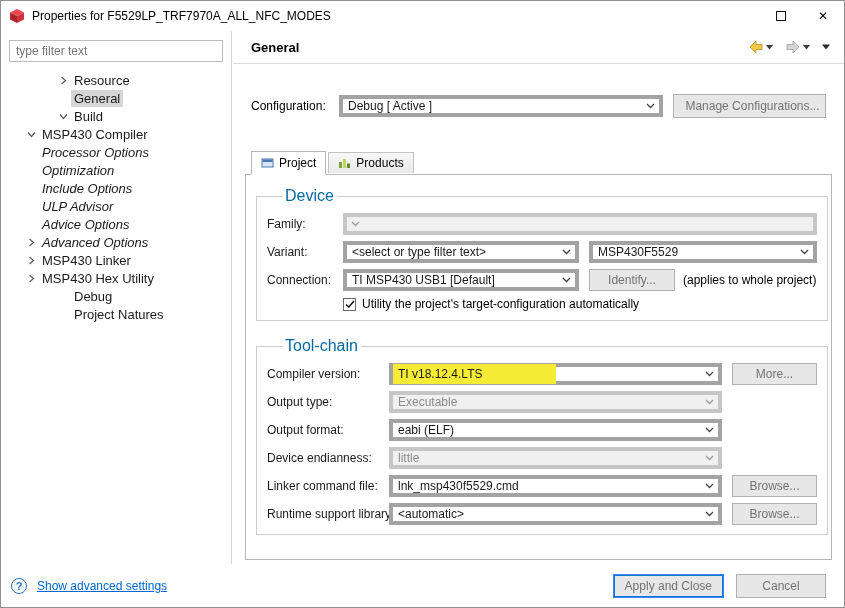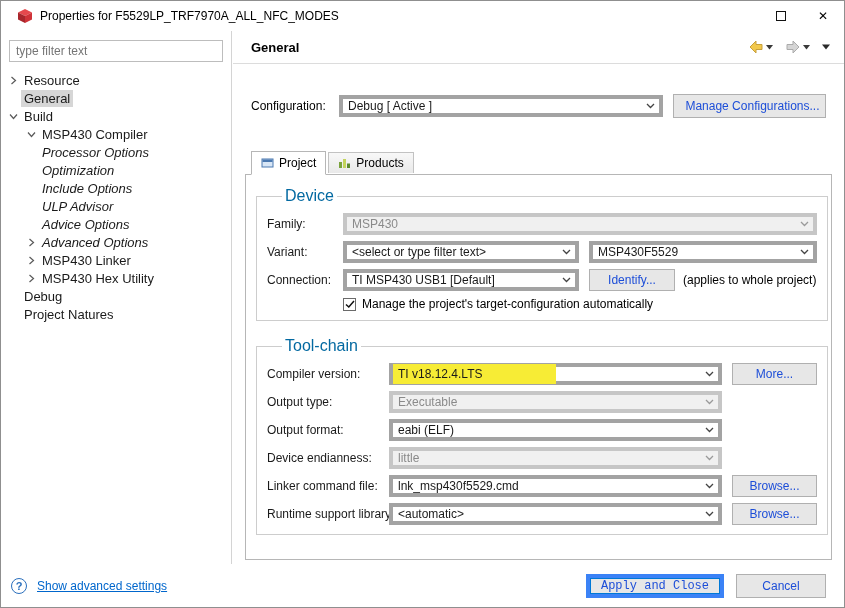--- a/index.html
+++ b/index.html
@@ -1,56 +1,56 @@
 <!DOCTYPE html>
 <html><head>
 <meta charset="utf-8">
 <style>
   * { box-sizing: border-box; margin: 0; padding: 0; }
   html,body { background:#fff; font-family:"Liberation Sans", sans-serif; }
   .window { position:relative; width:845px; height:608px; border:1px solid #8f8f8f; background:#fff; overflow:hidden; }
 
   
-  .titlebar { position:absolute; top:0; left:8px; right:0; height:30px; background:#fff; display:flex; align-items:center; padding-left:8px; }
+  .titlebar { position:absolute; top:0; left:0; right:0; height:30px; background:#fff; display:flex; align-items:center; padding-left:8px; }
   .titlebar .apptitle { font-size:12px; color:#000; margin-left:7px; }
   .caption-btns { position:absolute; right:0; top:0; height:30px; display:flex; }
   .cap-btn { width:42px; height:30px; display:flex; align-items:center; justify-content:center; font-size:12px; color:#000; }
   .max-glyph { width:10px; height:10px; border:1px solid #111; }
 
   
   .sidebar { position:absolute; top:30px; left:0; width:231px; bottom:43px; background:#fff; border-right:1px solid #d4d4d4; padding-top:9px; }
   .filter-input { display:block; margin:0 8px; width:214px; height:22px; border:1px solid #bdbdbd; padding:2px 6px; font-size:12px; color:#8a8a8a; font-family:inherit; background:#fff; }
   .tree { margin-top:9px; font-size:13px; color:#1a1a1a; }
   .titem { height:18px; display:flex; align-items:center; cursor:default; }
   .chev { width:16px; flex:none; display:inline-flex; align-items:center; justify-content:center; }
-  .ind0 { padding-left:4px; } .ind1 { padding-left:22px; } .ind2 { padding-left:22px;font-style:italic; }
+  .ind0 { padding-left:12px;margin-left:42px; } .ind1 { padding-left:22px; } .ind2 { padding-left:22px;font-style:italic; }
   .titem .lbl { padding:1px 3px; white-space:nowrap; }
   .titem.sel .lbl { background:#d6d6d6; }
 
   
   .rhead { position:absolute; left:232px; top:30px; right:0; height:33px; display:flex; align-items:center; padding:0 10px 0 18px; border-bottom:1px solid #dcdcdc; background:#fff; }
   .rhead .ptitle { font-size:13px; font-weight:bold; color:#000; }
   .nav { margin-left:auto; display:flex; align-items:center; gap:4px; }
   .navbtn { display:flex; align-items:center; gap:2px; padding:2px 4px; }
 
   
   .content { position:absolute; left:232px; top:63px; right:0; bottom:43px; padding:0 12px; background:#fff; }
   .cfgrow { display:flex; align-items:center; margin:30px 6px 0 6px; }
   .cfgrow .cfglabel { font-size:12px; width:88px; flex:none; }
 
   .combo { display:flex; align-items:center; height:22px; border:4px solid #a3a3a3; background:#fff; color:#1a1a1a; }
   .combo .ctext { flex:1; padding-left:5px; font-size:12px; white-space:nowrap; overflow:hidden; }
   .combo .carrow { width:17px; flex:none; display:flex; align-items:center; justify-content:center; }
   .combo.disabled { background:#f0f0f0; border-color:#c6c6c6; color:#8a8a8a; }
   .w338{width:338px;} .w474{width:474px;} .w236{width:236px;} .w228{width:228px;} .w333{width:333px;}
 
-  .btn { height:24px; padding:0 11px; font-size:12px; font-family:inherit; color:#1d4ed8; background:#e7e7e7; border:1px solid #b0b0b0; cursor:default; white-space:nowrap; }
+  .btn { height:24px; padding:0 11px; font-size:12px; font-family:inherit; color:#737373; background:#e7e7e7; border:1px solid #b0b0b0; cursor:default; white-space:nowrap; }
   .btn.sm { height:22px; }
   .btn.w86 { width:86px; padding:0; } .btn.w85 { width:85px; padding:0; }
-  .btn.default { border:4px solid #3b82f6; box-shadow: inset 0 0 0 1px #0078d7; font-family: Liberation Mono, monospace; }
+  .btn.default { border:1px solid #3b82f6; box-shadow: inset 0 0 0 1px #0078d7; }
 
   
   .tabs { display:flex; align-items:center; margin:33px 0 0 6px; position:relative; z-index:2; }
   .tab { display:flex; align-items:center; gap:5px; font-size:12px; padding:4px 9px; }
   .tab.active { background:#fff; border:1px solid #b6b6b6; border-bottom:1px solid #fff; margin-bottom:-1px; }
   .tab.inactive { background:linear-gradient(#f8f8f8,#e9e9e9); border:1px solid #c2c2c2; border-bottom:none; margin-left:2px; padding:3px 9px; }
   .panel { border:1px solid #b6b6b6; margin:0 0 0 0; height:386px; background:#fff; padding:10px; position:relative; z-index:1; }
 
   fieldset { border:1px solid #cdcdcd; padding:8px 10px 9px 10px; margin-top:2px; }
   fieldset.tc { margin-top:16px; }
@@ -262,21 +262,20 @@
     </div>
 
     <div class="panel">
 
       <fieldset>
         <legend>Device</legend>
 
         <div class="frow">
           <span class="flabel">Family:</span>
           <div class="combo disabled w474">
-            <span class="ctext">MSP430</span>
             <span class="carrow">
                 <svg width="9" height="6">
                   <polyline points="1,1 4.5,4.5 8,1" fill="none" stroke="#9a9a9a" stroke-width="1.3"></polyline>
                 </svg>
               </span>
           </div>
         </div>
 
         <div class="frow">
           <span class="flabel">Variant:</span>
@@ -313,21 +312,21 @@
           <button class="btn sm w86">Identify...</button>
           <span class="note">(applies to whole project)</span>
         </div>
 
         <div class="cbrow">
           <span class="cb">
             <svg width="10" height="9">
                 <polyline points="1,4.5 3.8,7 9,1" fill="none" stroke="#111" stroke-width="1.5"></polyline>
               </svg>
           </span>
-          <span>Manage the project's target-configuration automatically</span>
+          <span>Utility the project's target-configuration automatically</span>
         </div>
       </fieldset>
 
       <fieldset class="tc">
         <legend>Tool-chain</legend>
 
         <div class="frow">
           <span class="flabel tl">Compiler version:</span>
           <div class="combo w333 hl-combo">
             <span class="ctext"><span class="hl">TI v18.12.4.LTS</span></span>

